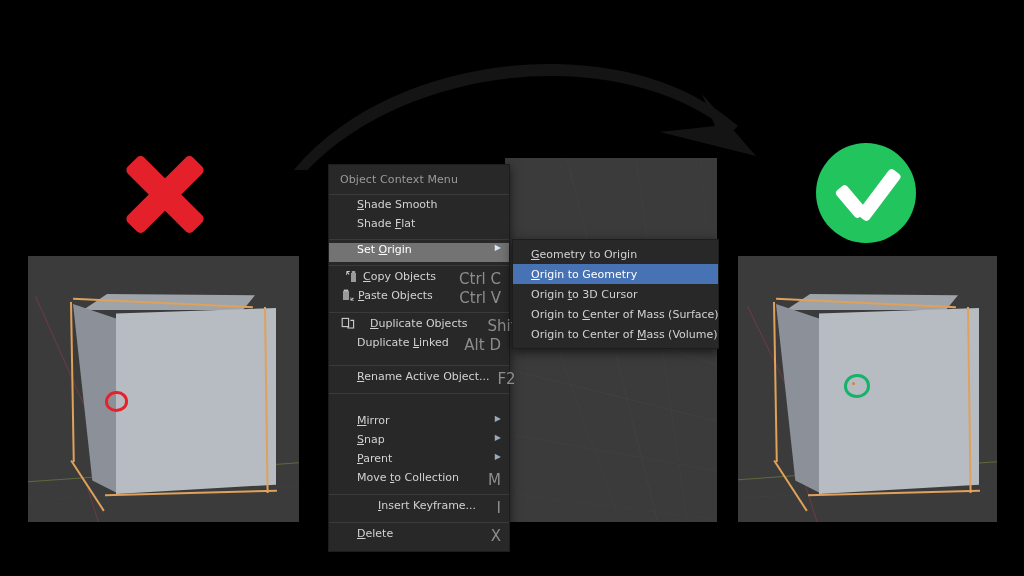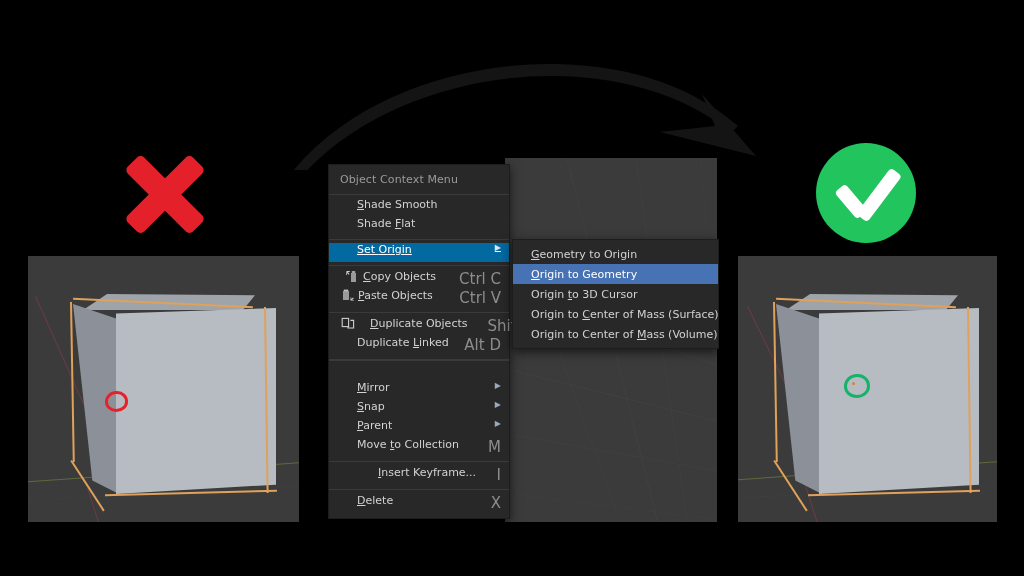--- a/index.html
+++ b/index.html
@@ -51,21 +51,21 @@
         box-shadow:0 3px 10px rgba(0,0,0,.6);padding:0;}
   .menu-title{color:#9a9a9a;font-size:11px;padding:8px 0 8px 11px;letter-spacing:.1px;}
   .sep{height:1px;background:#3a3a3a;margin:0;}
   .mrow{position:relative;display:flex;height:19px;
         padding:0 8px 0 12px;color:#d2d2d2;font-size:11px;cursor:default;}
   .mrow .ico{width:15px;height:13px;flex:0 0 15px;margin-right:1px;position:relative;}
   .mrow .lbl{flex:1 1 auto;white-space:nowrap;padding-left:1px;}
   .mrow .lbl u{text-decoration:underline;}
   .mrow .sc{color:#8d8d8d;font-size:15px;padding-left:8px;white-space:nowrap;}
   .mrow .arr{color:#9aa8c0;font-size:8px;padding-left:6px;}
-  .mrow.sel{background:#0369a1;color:#fff;text-decoration:underline;}
+  .mrow.sel{background:#737373;color:#fff;}
   .mrow.sel .arr{color:#dbe6f7;}
   .pad-ico{padding-left:27px;}
 
   .submenu{position:absolute;left:512px;top:239px;width:205px;
         background:#282828;border:1px solid #1d1d1d;
         box-shadow:0 3px 10px rgba(0,0,0,.6);padding:4px 0 4px 0;}
   .srow{display:flex;align-items:center;height:20px;padding:0 10px 0 18px;
         color:#d2d2d2;font-size:11px;white-space:nowrap;cursor:default;}
   .srow.sel{background:#4772b3;color:#fff;}
 
@@ -202,26 +202,30 @@
     <div class="mrow" style="margin-top:4px;gap:12px;">
       <span class="ico icn">
         <svg width="14" height="13" viewBox="0 0 14 13">
           <rect x="1.2" y="1.4" width="6.4" height="8.2" fill="none" stroke="#cfcfcf" stroke-width="1.1"></rect>
           <path d="M9.4 3.4 h3.2 v7.6 h-5.6 v-1.2" fill="none" stroke="#cfcfcf" stroke-width="1.1"></path>
         </svg>
       </span>
       <span class="lbl"><u>D</u>uplicate Objects</span>
       <span class="sc">Shift D</span>
     </div>
-    <div class="mrow pad-ico" style="margin-bottom:4px;">
+    <div class="mrow pad-ico" style="margin-bottom:10px;">
       <span class="lbl">Duplicate <u>L</u>inked</span>
       <span class="sc">Alt D</span>
     </div>
     <div class="sep"></div>
 
+    <div class="mrow pad-ico" style="margin:4px 0;">
+      <span class="lbl"><u>R</u>ename Active Object...</span>
+      <span class="sc">F2</span>
+    </div>
     <div class="sep"></div>
 
     <div class="mrow pad-ico" style="margin-top:20px;">
       <span class="lbl"><u>M</u>irror</span>
       <span class="arr">▶</span>
     </div>
     <div class="mrow pad-ico">
       <span class="lbl"><u>S</u>nap</span>
       <span class="arr">▶</span>
     </div>

